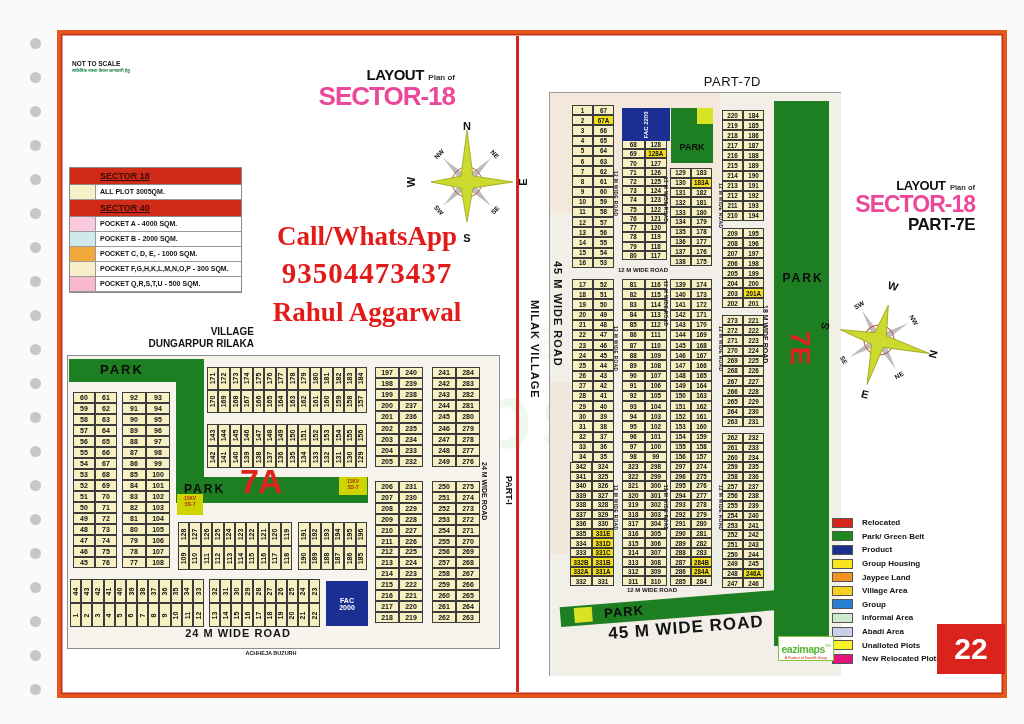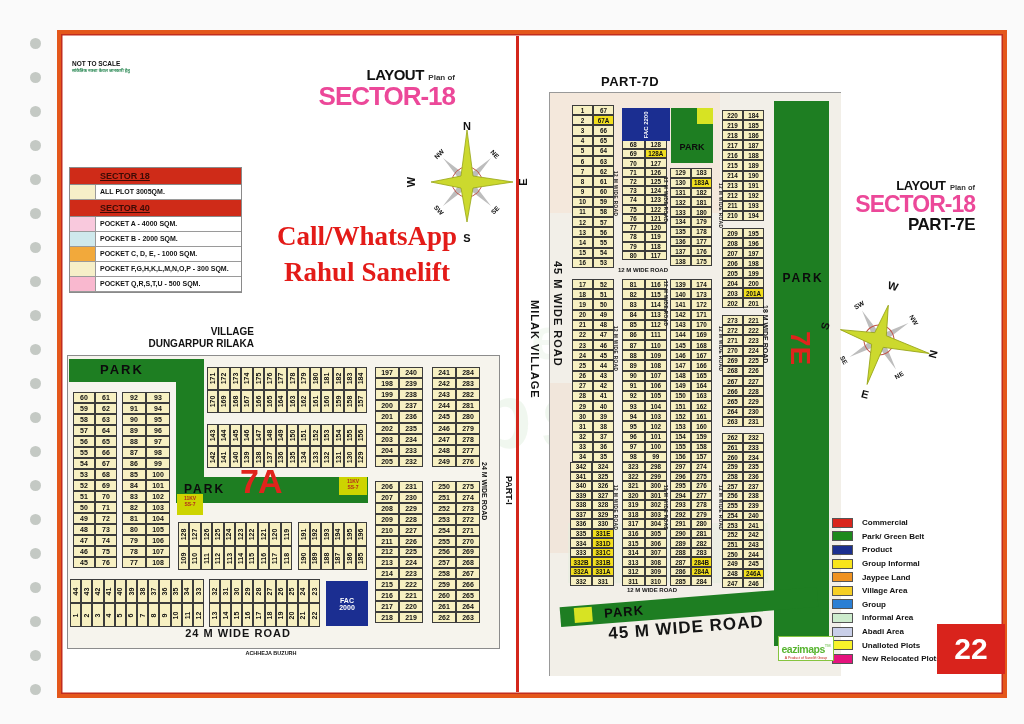--- a/index.html
+++ b/index.html
@@ -144,21 +144,22 @@
           </div>
           <div class="it-row">
             <div class="it-chip" style="background: rgb(249, 184, 207);"></div>
             <div class="it-lab">POCKET Q,R,S,T,U   -   500 SQM.</div>
           </div>
         </div>
     </div>
 
     <div class="abs" id="contact">
       <div class="c1">Call/WhatsApp</div>
-      <div class="c3">Rahul Sanelift</div>
+      <div class="c2">93504473437</div>
+      <div class="c3">Rahul Aggarwal</div>
     </div>
 
     <div class="abs" style="left:28px;top:292px;width:165px;text-align:right;font-weight:bold;font-size:10px;line-height:1.2;">
       <div>VILLAGE</div>
       <div>DUNGARPUR RILAKA</div>
     </div>
 
     <div class="abs" id="lmap">
       <div class="abs green" style="left:1px;top:3px;width:135px;height:23px;"></div>
       <div class="abs green" style="left:108px;top:3px;width:28px;height:124px;"></div>
@@ -753,21 +754,21 @@
         </div>
       </div>
 
     <div class="abs vlab" style="left:443px;top:442px;font-size:9px;">PART-I</div>
     <div class="abs roadlab" style="left:162px;top:616px;width:96px;text-align:center;font-size:5.5px;">ACHHEJA BUZURH</div>
 
     <div class="abs" style="left:455px;top:2px;width:2.5px;height:656px;background:#d3261b;"></div>
 
     <div class="abs vlab" style="left:468px;top:266px;font-size:11px;letter-spacing:1px;">MILAK VILLAGE</div>
 
-    <div class="abs" style="left:540px;top:40px;width:160px;text-align:left;font-size:13px;font-weight:bold;letter-spacing:0.5px;">PART-7D</div>
+    <div class="abs" style="left:540px;top:40px;width:160px;text-align:right;font-size:13px;font-weight:normal;letter-spacing:0.5px;">PART-7D</div>
 
     <div class="abs" id="rmap">
       <div class="abs" style="left:0;top:0;width:170px;height:120px;background:#f6e2d0;opacity:0.5;"></div>
       <div class="abs" style="left:0;top:290px;width:64px;height:170px;background:#f0dccc;opacity:0.45;"></div>
       <div class="abs" style="left:18px;top:430px;width:200px;height:60px;background:#e4eedd;opacity:0.5;"></div>
 
       <div class="abs green" style="left:224px;top:8px;width:55px;height:545px;"></div>
       <div class="abs parklab" style="left:228px;top:178px;width:50px;text-align:center;font-size:12px;z-index:3;">PARK</div>
       <div class="abs" style="left:234px;top:238px;writing-mode:vertical-rl;font-size:28px;font-weight:800;color:#e0241c;z-index:3;">7E</div>
       <div class="abs vlab" style="left:212px;top:212px;font-size:7px;z-index:3;">18 M WIDE ROAD</div>
@@ -1197,33 +1198,33 @@
           <path d="M0,-34 L4,-4 L34,0 L4,4 L0,34 L-4,4 L-34,0 L-4,-4 Z" fill="#bdbdbd"></path>
         </g>
         <circle r="15" fill="none" stroke="#c0564b" stroke-width="1"></circle>
         <path d="M0,-52 L6,-6 L46,0 L6,6 L0,40 L-6,6 L-36,0 L-6,-6 Z" fill="#ccd92e" stroke="#97a416" stroke-width="0.8"></path>
       </g>
     </svg><div class="cp-lab" style="left: 116.092px; top: 76.4939px; transform: translate(-50%, -50%) rotate(-75deg); font-size: 11px;">N</div><div class="cp-lab" style="left: 82px; top: 96.641px; transform: translate(-50%, -50%) rotate(-30deg); font-size: 6.5px;">NE</div><div class="cp-lab" style="left: 47.5061px; top: 116.092px; transform: translate(-50%, -50%) rotate(15deg); font-size: 11px;">E</div><div class="cp-lab" style="left: 27.359px; top: 82px; transform: translate(-50%, -50%) rotate(60deg); font-size: 6.5px;">SE</div><div class="cp-lab" style="left: 7.90815px; top: 47.5061px; transform: translate(-50%, -50%) rotate(-75deg); font-size: 11px;">S</div><div class="cp-lab" style="left: 42px; top: 27.359px; transform: translate(-50%, -50%) rotate(-30deg); font-size: 6.5px;">SW</div><div class="cp-lab" style="left: 76.4939px; top: 7.90815px; transform: translate(-50%, -50%) rotate(15deg); font-size: 11px;">W</div><div class="cp-lab" style="left: 96.641px; top: 42px; transform: translate(-50%, -50%) rotate(60deg); font-size: 6.5px;">NW</div></div>
 
     <div class="abs" id="legend" style="left:771px;top:482px;">
         <div class="lg-row">
           <div class="lg-sw" style="background: rgb(217, 37, 28);"></div>
-          <div class="lg-lab">Commercial</div>
+          <div class="lg-lab">Relocated</div>
         </div>
         <div class="lg-row">
           <div class="lg-sw" style="background: rgb(29, 138, 29);"></div>
           <div class="lg-lab">Park/ Green Belt</div>
         </div>
         <div class="lg-row">
           <div class="lg-sw" style="background: rgb(27, 47, 143);"></div>
           <div class="lg-lab">Product</div>
         </div>
         <div class="lg-row">
           <div class="lg-sw" style="background: rgb(248, 229, 28);"></div>
-          <div class="lg-lab">Group Informal</div>
+          <div class="lg-lab">Group Housing</div>
         </div>
         <div class="lg-row">
           <div class="lg-sw" style="background: rgb(239, 146, 33);"></div>
           <div class="lg-lab">Jaypee Land</div>
         </div>
         <div class="lg-row">
           <div class="lg-sw" style="background: rgb(246, 207, 37);"></div>
           <div class="lg-lab">Village Area</div>
         </div>
         <div class="lg-row">

